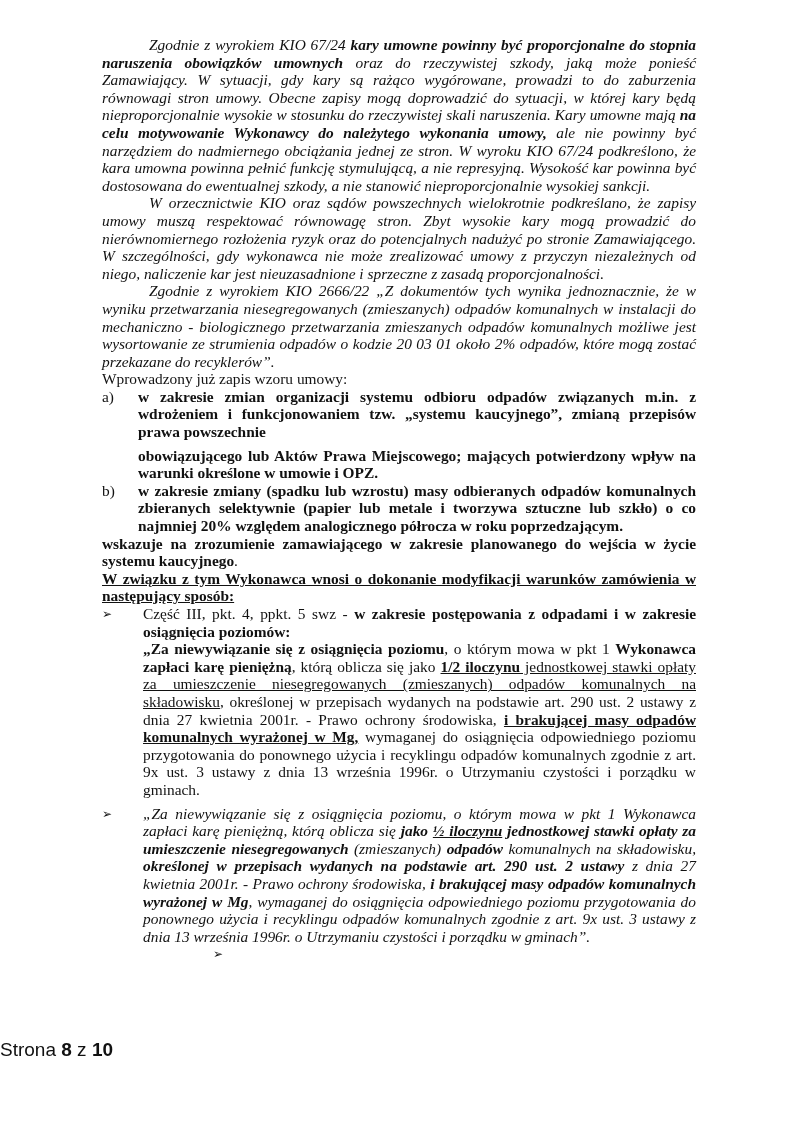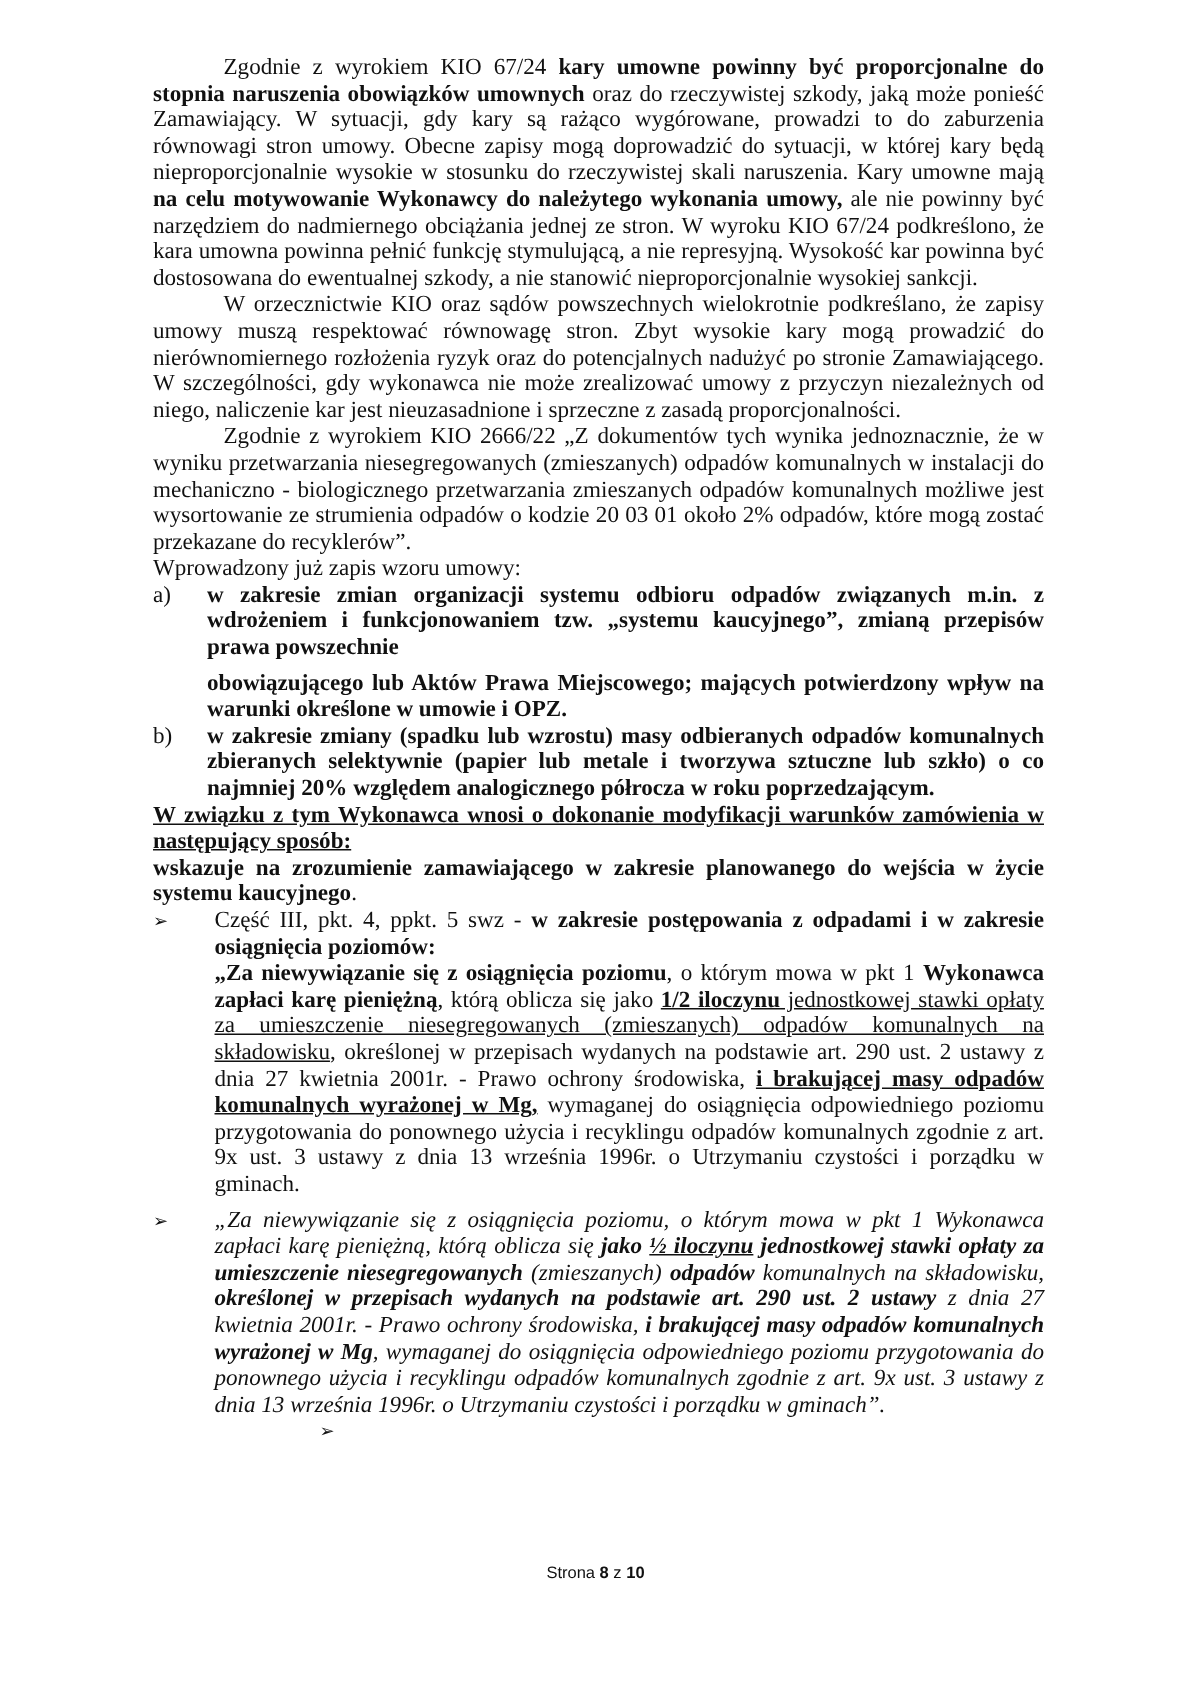--- a/index.html
+++ b/index.html
@@ -1,31 +1,31 @@
 <!DOCTYPE html>
 <html><head>
 <meta charset="utf-8">
 <style>
   html, body { margin: 0; padding: 0; background: #ffffff; }
   body { width: 794px; height: 1123px; position: relative; overflow: hidden;
          font-family: "Liberation Serif", serif; color: #111; font-size: 15.4px; line-height: 17.6px; }
   .page { position: absolute; left: 102px; top: 36px; width: 594px; }
   p { margin: 0; text-align: justify; }
-  .indent { text-indent: 47px; }
+  .indent { text-indent: 47px; font-style: italic; }
   .list-row { display: flex; }
   .list-marker { width: 36px; flex: none; }
   .list-body { flex: 1; text-align: justify; font-weight: bold; }
   .b { font-weight: bold; }
   .u { text-decoration: underline; }
   .i { font-style: italic; }
   .bullet { width: 17px; flex: none; font-size: 12px; padding-top: 1px; }
   .bul-body { flex: 1; text-align: justify; margin-left: 24px; }
   .gap-small { height: 6px; }
-  .footer { position: absolute; top: 1041px; left: 0; width: 794px; text-align: center;
-            font-family: "Liberation Sans", sans-serif; font-size: 11px; color: #111; }
+  .footer { position: absolute; top: 1041px; left: 0; width: 794px; 
+            font-family: "Liberation Sans", sans-serif; font-size: 19px; color: #111; }
 </style>
 </head>
 <body>
 
 <div class="page">
 
   <p class="indent"><span>Zgodnie z wyrokiem KIO 67/24 </span><span class="b">kary umowne powinny być proporcjonalne do stopnia naruszenia obowiązków umownych</span><span> oraz do rzeczywistej szkody, jaką może ponieść Zamawiający. W sytuacji, gdy kary są rażąco wygórowane, prowadzi to do zaburzenia równowagi stron umowy. Obecne zapisy mogą doprowadzić do sytuacji, w której kary będą nieproporcjonalnie wysokie w stosunku do rzeczywistej skali naruszenia. Kary umowne mają </span><span class="b">na celu motywowanie Wykonawcy do należytego wykonania umowy,</span><span> ale nie powinny być narzędziem do nadmiernego obciążania jednej ze stron. W wyroku KIO 67/24 podkreślono, że kara umowna powinna pełnić funkcję stymulującą, a nie represyjną. Wysokość kar powinna być dostosowana do ewentualnej szkody, a nie stanowić nieproporcjonalnie wysokiej sankcji.</span></p>
 
   <p class="indent">W orzecznictwie KIO oraz sądów powszechnych wielokrotnie podkreślano, że zapisy umowy muszą respektować równowagę stron. Zbyt wysokie kary mogą prowadzić do nierównomiernego rozłożenia ryzyk oraz do potencjalnych nadużyć po stronie Zamawiającego. W szczególności, gdy wykonawca nie może zrealizować umowy z przyczyn niezależnych od niego, naliczenie kar jest nieuzasadnione i sprzeczne z zasadą proporcjonalności.</p>
 
@@ -42,23 +42,23 @@
     </div>
   </div>
 
   <div class="list-row">
     <div class="list-marker">b)</div>
     <div class="list-body">
       <p>w zakresie zmiany (spadku lub wzrostu) masy odbieranych odpadów komunalnych zbieranych selektywnie (papier lub metale i tworzywa sztuczne lub szkło) o co najmniej 20% względem analogicznego półrocza w roku poprzedzającym.</p>
     </div>
   </div>
 
+  <p class="b"><span>wskazuje na zrozumienie zamawiającego w zakresie planowanego do wejścia w życie systemu kaucyjnego</span><span style="font-weight:normal">.</span></p>
+
   <p class="b u">W związku z tym Wykonawca wnosi o dokonanie modyfikacji warunków zamówienia w następujący sposób:</p>
-
-  <p class="b"><span>wskazuje na zrozumienie zamawiającego w zakresie planowanego do wejścia w życie systemu kaucyjnego</span><span style="font-weight:normal">.</span></p>
 
   <div class="list-row">
     <div class="bullet">➢</div>
     <div class="bul-body">
       <p><span>Część III, pkt. 4, ppkt. 5 swz - </span><span class="b">w zakresie postępowania z odpadami i w zakresie osiągnięcia poziomów:</span></p>
       <p><span class="b">„Za niewywiązanie się z osiągnięcia poziomu</span><span>, o którym mowa w pkt 1 </span><span class="b">Wykonawca zapłaci karę pieniężną</span><span>, którą oblicza się jako </span><span class="b u">1/2 iloczynu</span><span class="u"> jednostkowej stawki opłaty za umieszczenie niesegregowanych (zmieszanych) odpadów komunalnych na składowisku</span><span>, określonej w przepisach wydanych na podstawie art. 290 ust. 2 ustawy z dnia 27 kwietnia 2001r. - Prawo ochrony środowiska, </span><span class="b u">i brakującej masy odpadów komunalnych wyrażonej w Mg,</span><span> wymaganej do osiągnięcia odpowiedniego poziomu przygotowania do ponownego użycia i recyklingu odpadów komunalnych zgodnie z art. 9x ust. 3 ustawy z dnia 13 września 1996r. o Utrzymaniu czystości i porządku w gminach.</span></p>
     </div>
   </div>
 
   <div class="gap-small"></div>

